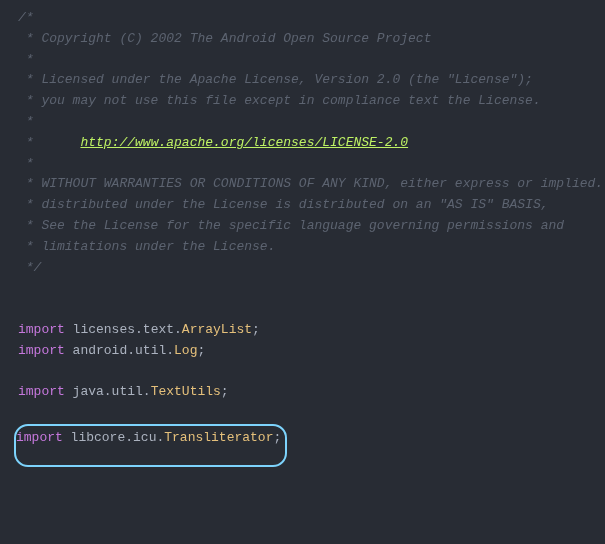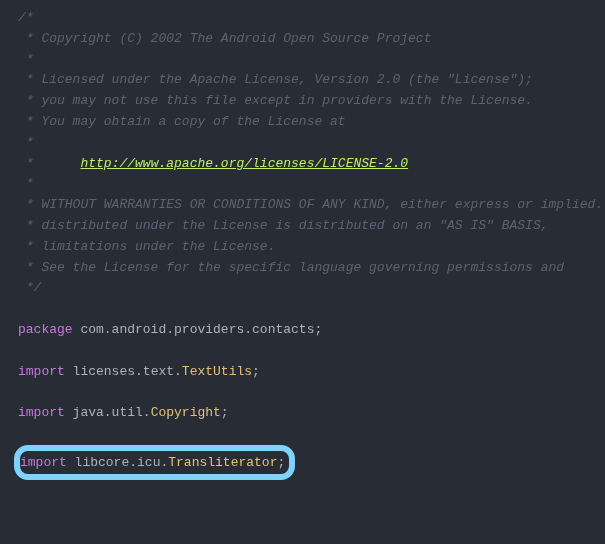--- a/index.html
+++ b/index.html
@@ -22,45 +22,44 @@
     white-space: pre;
   }
   .comment { color: #5c6370; }
   .keyword { color: #c678dd; font-style: normal; }
   .pkg { color: #abb2bf; font-style: normal; }
   .cls { color: #e5c07b; font-style: normal; }
   .plain { color: #abb2bf; font-style: normal; }
   .link { text-decoration: underline; color: #bef264; }
   .highlight-box {
     display: inline-block;
-    border: 6px solid #7dd3fc;
+    border: 2px solid #7dd3fc;
     border-radius: 14px;
-    padding: 2px 4px 0 0;
+    padding: 2px 4px 16px 0;
     margin-left: -4px;
   }
 </style>
 </head>
 <body>
 
 <div class="code-area">
   <div class="line comment">/*</div>
   <div class="line comment"> * Copyright (C) 2002 The Android Open Source Project</div>
   <div class="line comment"> *</div>
   <div class="line comment"> * Licensed under the Apache License, Version 2.0 (the "License");</div>
-  <div class="line comment"> * you may not use this file except in providers with the License.</div>
-  <div class="line comment"> * You may obtain a copy of the License at</div>
+  <div class="line comment"> * you may not use this file except in compliance text the License.</div>
   <div class="line comment"> *</div>
   <div class="line comment"><span> *      </span><span class="link">http://www.apache.org/licenses/LICENSE-2.0</span></div>
   <div class="line comment"> *</div>
   <div class="line comment"> * WITHOUT WARRANTIES OR CONDITIONS OF ANY KIND, either express or implied.</div>
   <div class="line comment"> * distributed under the License is distributed on an "AS IS" BASIS,</div>
+  <div class="line comment"> * See the License for the specific language governing permissions and</div>
   <div class="line comment"> * limitations under the License.</div>
-  <div class="line comment"> * See the License for the specific language governing permissions and</div>
   <div class="line comment"> */</div>
   <div class="line">&nbsp;</div>
-  <div class="line"><span class="keyword">package</span><span class="pkg"> com.android.providers.contacts</span><span class="plain">;</span></div>
   <div class="line">&nbsp;</div>
-  <div class="line"><span class="keyword">import</span><span class="pkg"> licenses.text.</span><span class="cls">TextUtils</span><span class="plain">;</span></div>
+  <div class="line"><span class="keyword">import</span><span class="pkg"> licenses.text.</span><span class="cls">ArrayList</span><span class="plain">;</span></div>
+  <div class="line"><span class="keyword">import</span><span class="pkg"> android.util.</span><span class="cls">Log</span><span class="plain">;</span></div>
   <div class="line">&nbsp;</div>
-  <div class="line"><span class="keyword">import</span><span class="pkg"> java.util.</span><span class="cls">Copyright</span><span class="plain">;</span></div>
+  <div class="line"><span class="keyword">import</span><span class="pkg"> java.util.</span><span class="cls">TextUtils</span><span class="plain">;</span></div>
   <div class="line">&nbsp;</div>
   <div class="line"><span class="highlight-box"><span class="keyword">import</span><span class="pkg"> libcore.icu.</span><span class="cls">Transliterator</span><span class="plain">;</span></span></div>
 </div>
 
 </body></html>

